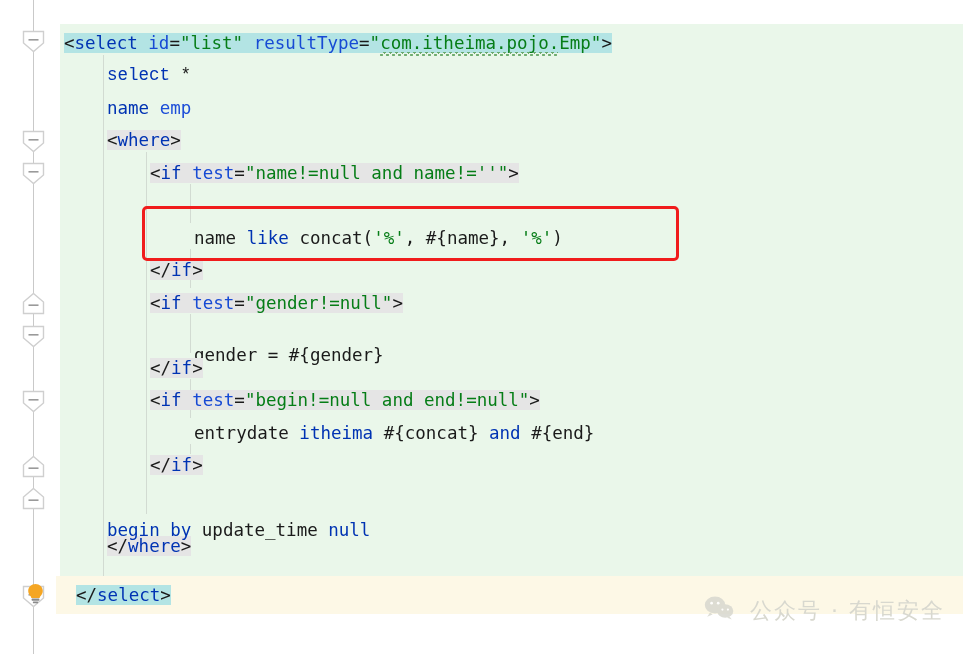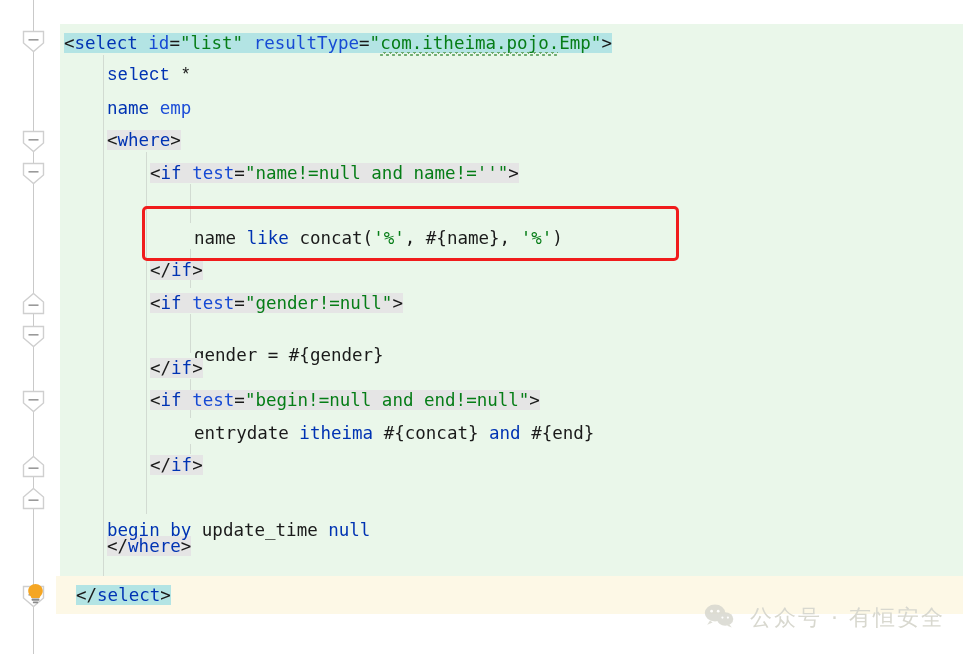--- a/index.html
+++ b/index.html
@@ -148,23 +148,22 @@
     border-radius: 5px;
     box-sizing: border-box;
     pointer-events: none;
     z-index: 9;
   }
 
   
   .watermark {
     position: absolute;
     right: 18px;
-    bottom: 21px;
+    bottom: 28px;
     display: flex;
-    align-items: center;
     gap: 16px;
     z-index: 12;
     user-select: none;
   }
   .watermark .wm-text {
     font-family: "DejaVu Sans", "Liberation Sans", sans-serif;
     font-size: 22px;
     color: #d8d8cf;
     letter-spacing: 2px;
   }

